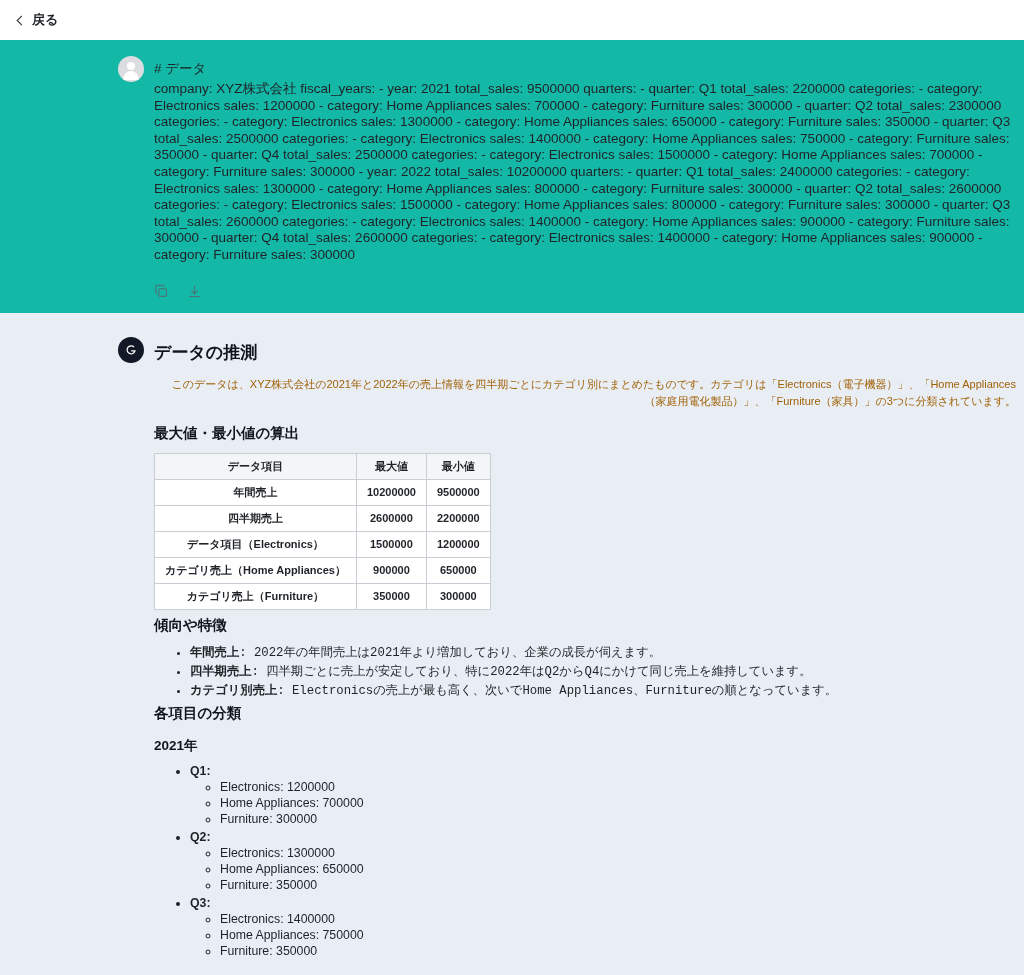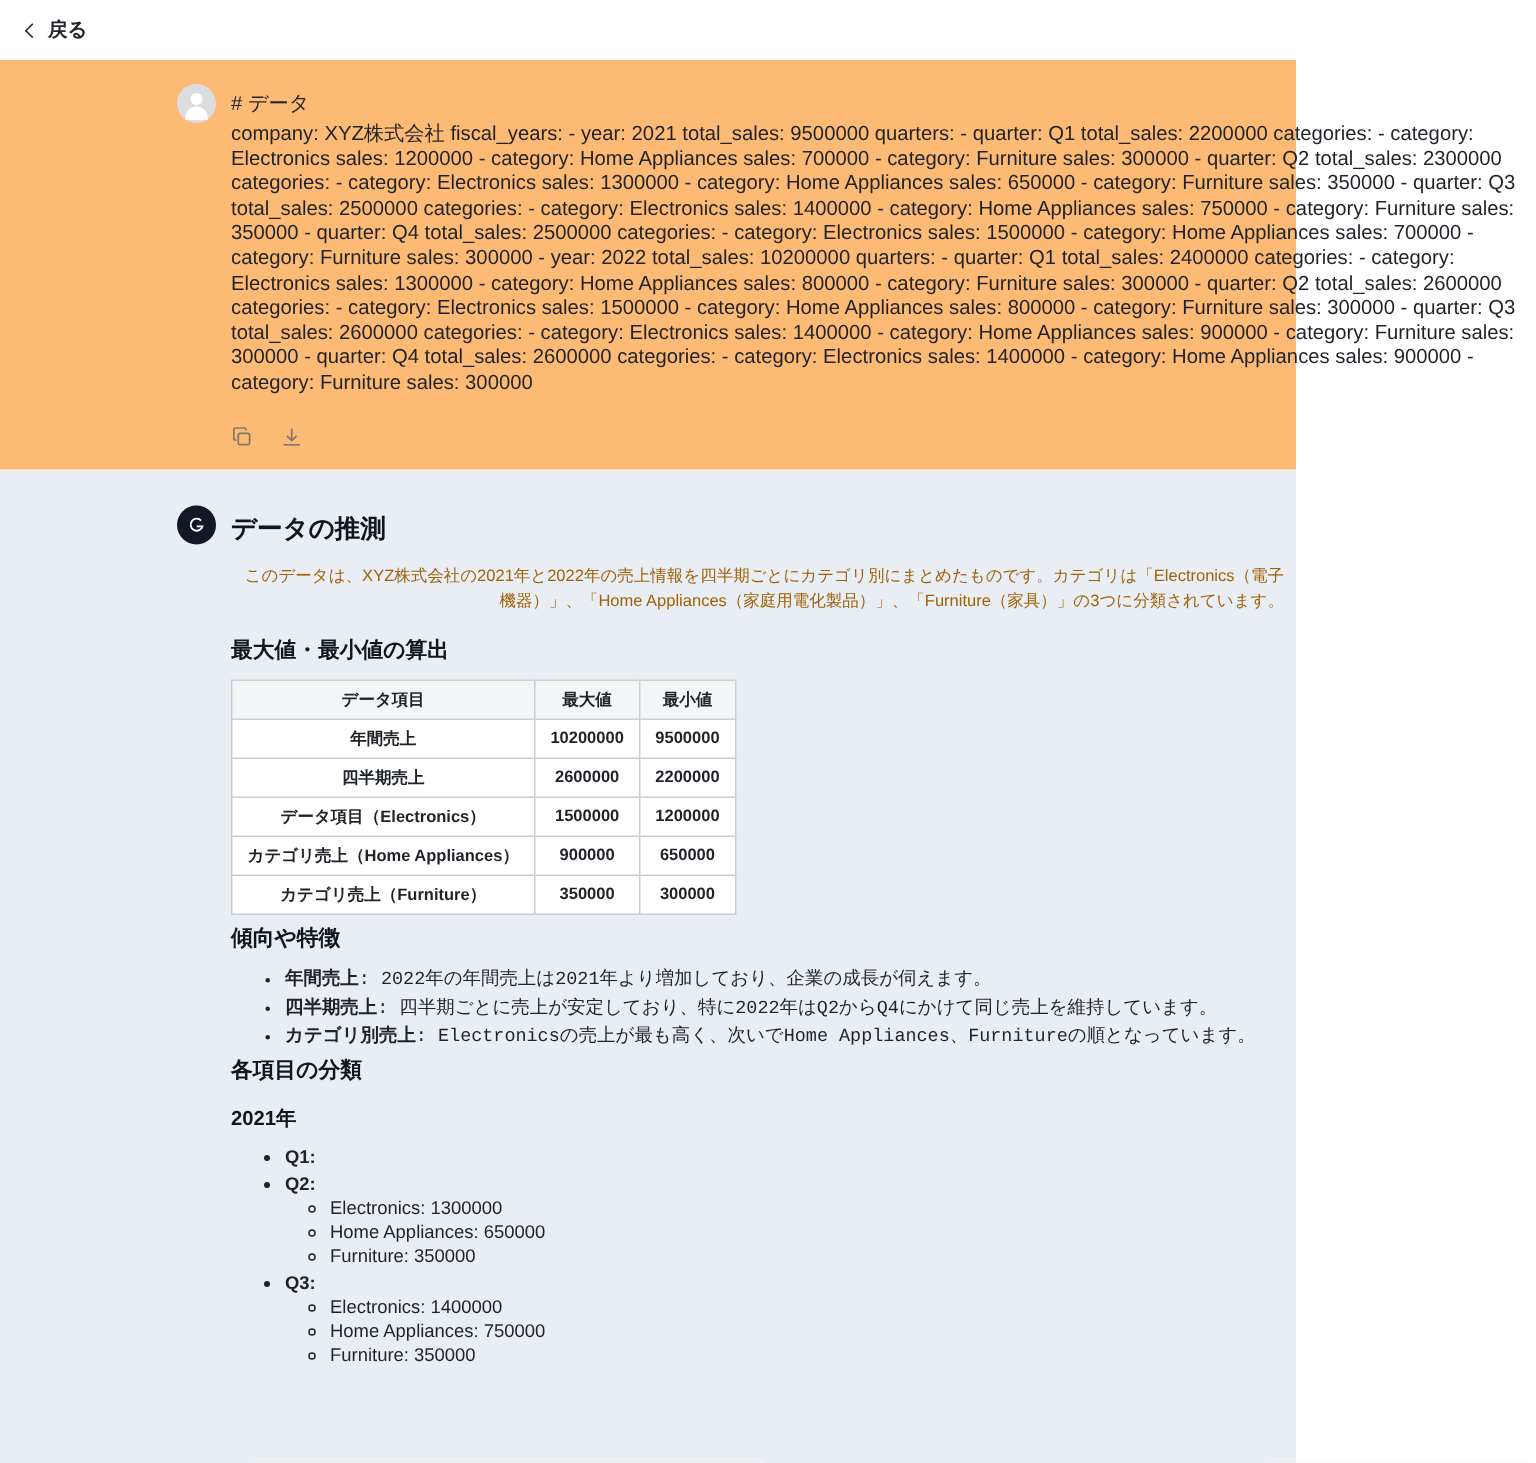--- a/index.html
+++ b/index.html
@@ -4,21 +4,21 @@
 <style>
   * { box-sizing: border-box; }
   html, body {
     margin: 0; padding: 0;
     width: 1024px; height: 975px;
     background: #ffffff;
     font-family: "Liberation Sans", "DejaVu Sans", sans-serif;
     color: #1f2328;
     overflow: hidden;
   }
-  .page { position: relative; width: 864px; height: 975px; border-radius: 23px; }
+  .page { position: relative; width: 1024px; height: 975px; border-radius: 23px; }
 
   
   .topbar {
     height: 40px;
     display: flex; align-items: center;
     padding-left: 12px;
     background: #ffffff;
   }
   .back-btn {
     display: inline-flex; align-items: center; gap: 6px;
@@ -31,21 +31,21 @@
     width: 7px; height: 7px;
     border-left: 1.6px solid #22262b;
     border-bottom: 1.6px solid #22262b;
     transform: rotate(45deg);
     margin-right: 1px;
   }
 
   
   .msg-user {
     position: relative;
-    background: #fdba74;
+    background: #14b8a6;
     padding: 8px 8px 14px 8px;
     min-height: 200px;
   }
   .msg-row { display: flex; align-items: flex-start; }
   .avatar {
     width: 26px; height: 26px; border-radius: 50%;
     background: #dcdde1;
     margin: 8px 10px 0 110px;
     flex: 0 0 26px;
     position: relative;
@@ -251,20 +251,25 @@
           <li><b>四半期売上</b><span>: 四半期ごとに売上が安定しており、特に2022年はQ2からQ4にかけて同じ売上を維持しています。</span></li>
           <li><b>カテゴリ別売上</b><span>: Electronicsの売上が最も高く、次いでHome Appliances、Furnitureの順となっています。</span></li>
         </ul>
 
         <h2 class="a-h2">各項目の分類</h2>
         <h3 class="a-h3">2021年</h3>
 
         <ul class="quarters">
           <li>
             <span>Q1:</span>
+            <ul>
+              <li>Electronics: 1200000</li>
+              <li>Home Appliances: 700000</li>
+              <li>Furniture: 300000</li>
+            </ul>
           </li>
           <li>
             <span>Q2:</span>
             <ul>
               <li>Electronics: 1300000</li>
               <li>Home Appliances: 650000</li>
               <li>Furniture: 350000</li>
             </ul>
           </li>
           <li>

